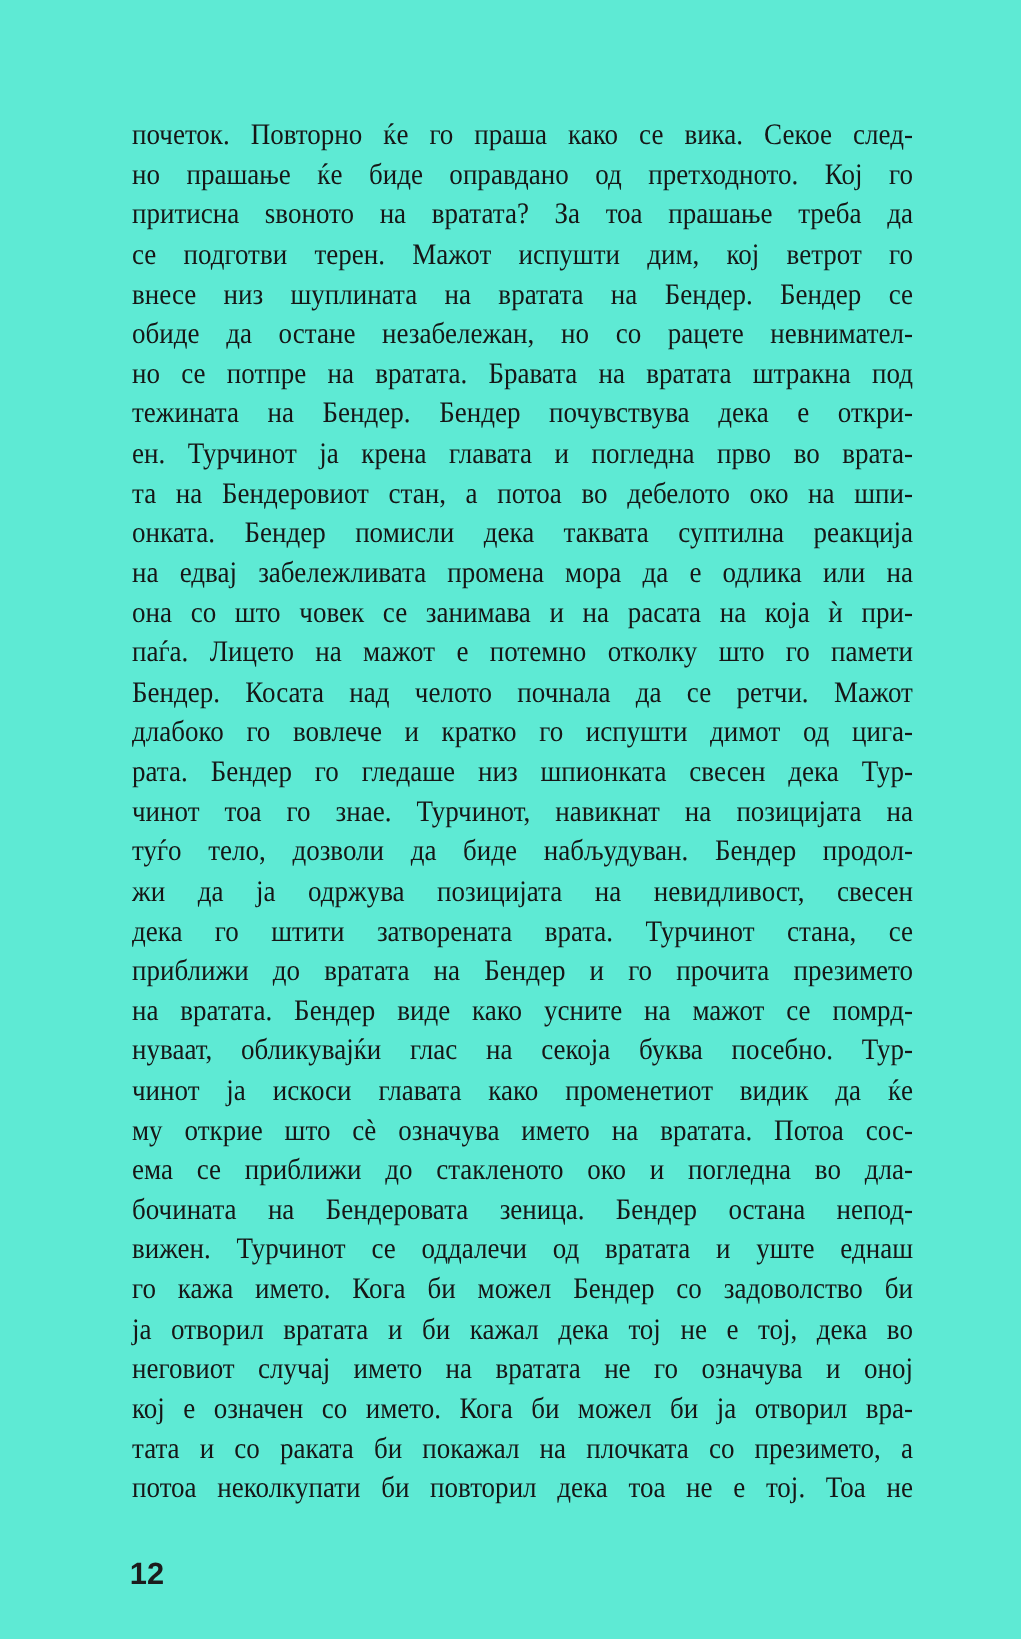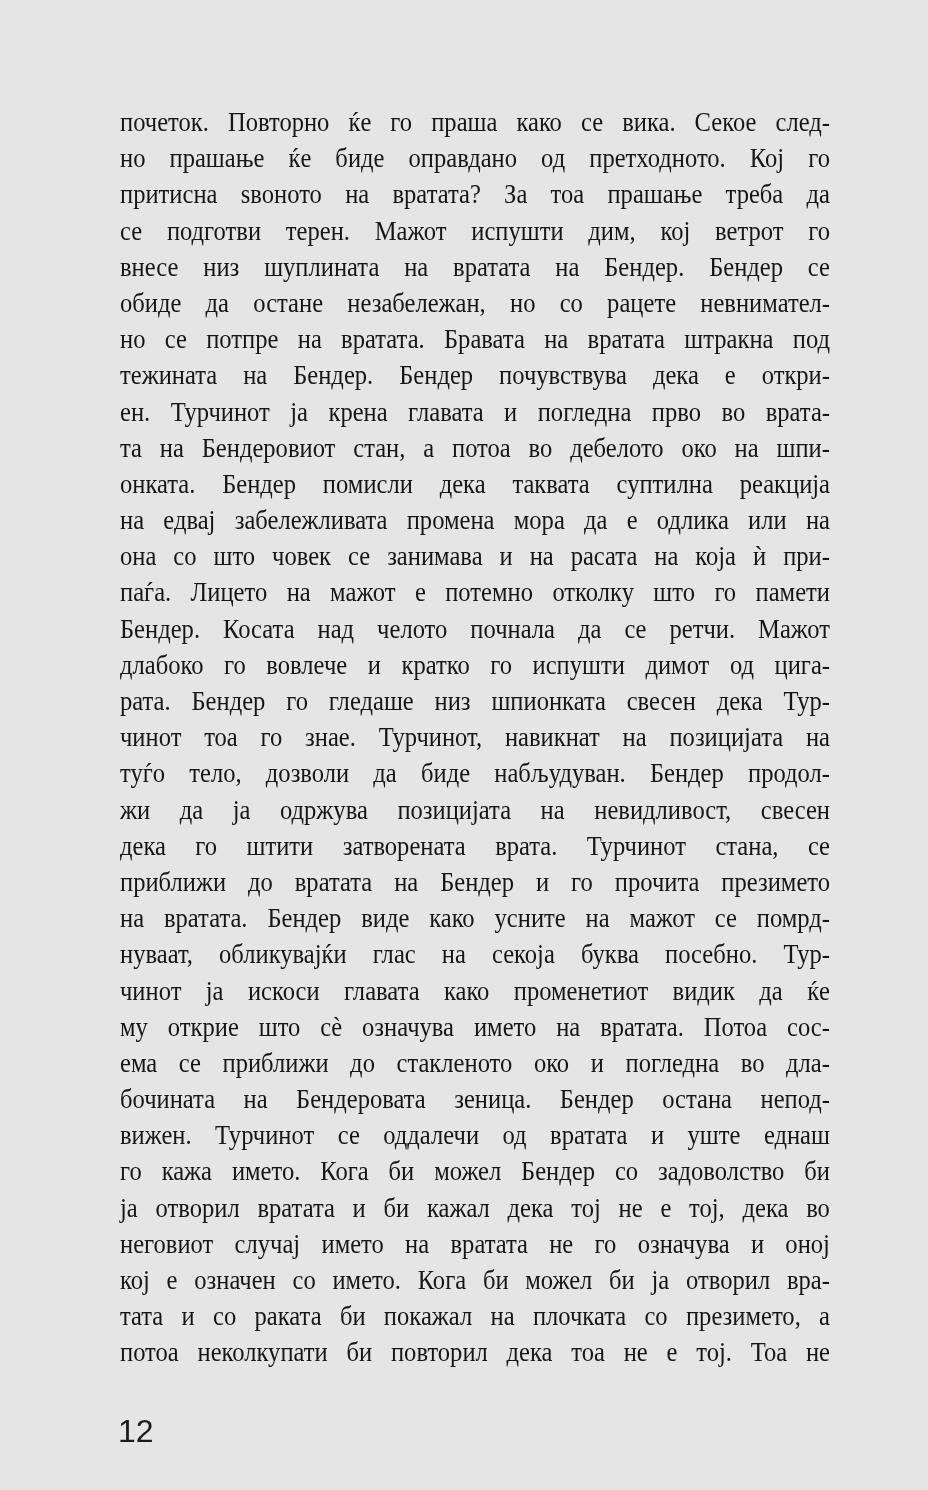--- a/index.html
+++ b/index.html
@@ -10,21 +10,21 @@
     width: 928px;
     height: 1490px;
     background: #ffffff;
     position: relative;
     overflow: hidden;
     font-family: "Liberation Serif", serif;
   }
   .book-page {
     position: absolute;
     inset: 0;
-    background: #e5e5e5;
+    background: #5eead4;
   }
   .text-block {
     position: absolute;
     left: 120px;
     top: 104px;
     width: 780px;
     transform: scaleX(0.9103);
     transform-origin: left top;
     color: #161616;
     font-size: 27px;
@@ -36,22 +36,22 @@
     line-height: 36.2px;
     white-space: pre;
   }
   
   .line span:only-child { margin-right: auto; }
   .page-number {
     position: absolute;
     left: 118px;
     top: 1414px;
     font-family: "Liberation Sans", sans-serif;
-    font-size: 32px;
-    font-weight: 400;
+    font-size: 28px;
+    font-weight: 700;
     line-height: 34px;
     color: #1c1c1c;
   }
 </style>
 </head>
 <body>
 
 <div class="book-page">
   <div class="text-block">
       <div class="line"><span>почеток.</span><span>Повторно</span><span>ќе</span><span>го</span><span>праша</span><span>како</span><span>се</span><span>вика.</span><span>Секое</span><span>след-</span></div>

